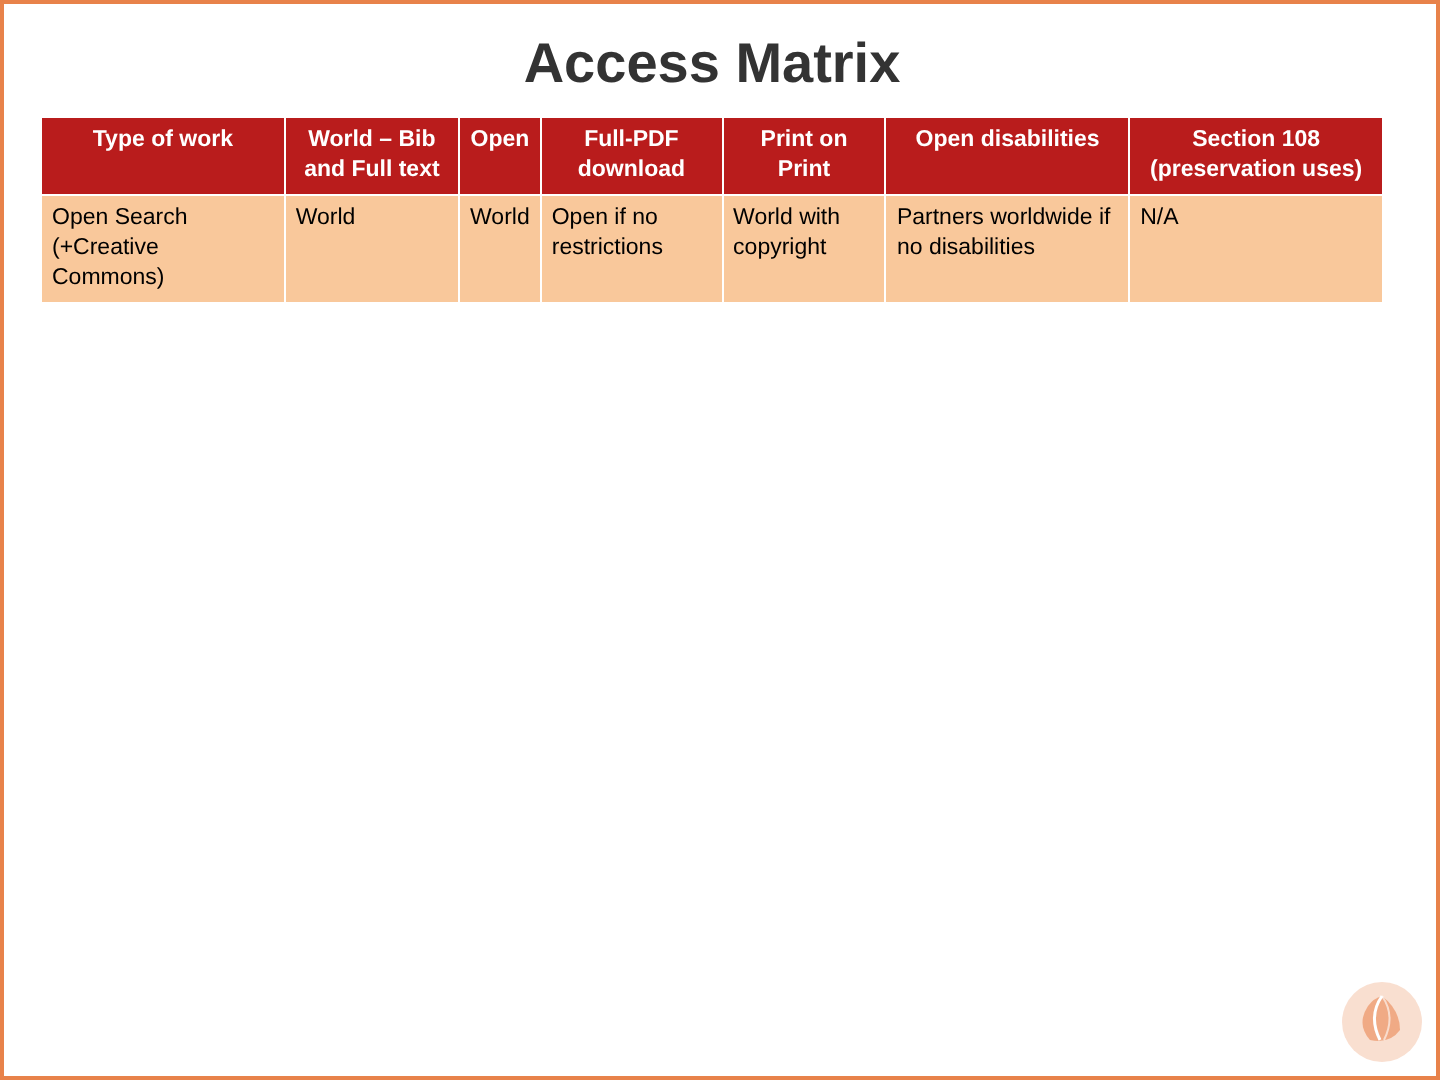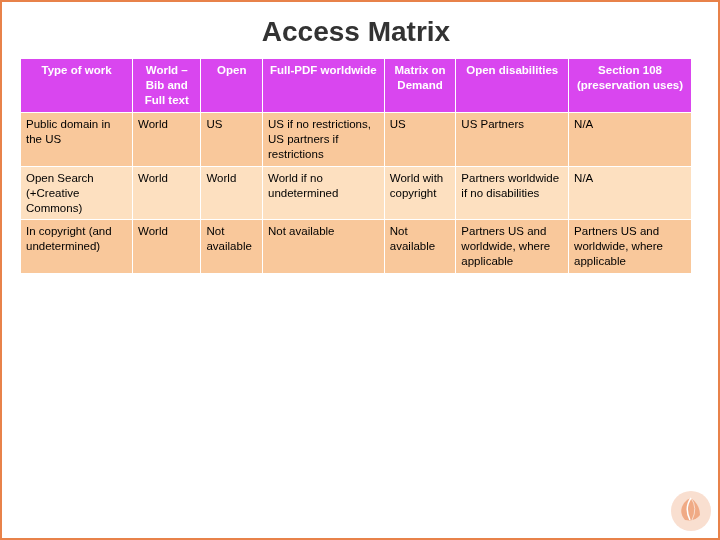--- a/index.html
+++ b/index.html
@@ -32,21 +32,21 @@
       border-collapse: collapse;
       font-size: 11.5px;
     }
     th, td {
       border: 1px solid #fff;
       padding: 4px 5px;
       vertical-align: top;
       line-height: 1.3;
     }
     thead th {
-      background-color: #d946ef;
+      background-color: #b91c1c;
       color: #fff;
       font-weight: bold;
       font-size: 11.5px;
     }
     tbody tr:nth-child(odd) td {
       background-color: #f9c89b;
     }
     tbody tr:nth-child(even) td {
       background-color: #fde0c0;
     }
@@ -64,53 +64,35 @@
 
 <div class="page-container">
   <h1>Access Matrix</h1>
 
   <table>
     <thead>
       <tr>
         <th>Type of work</th>
         <th>World – Bib and Full text</th>
         <th>Open</th>
-        <th>Full-PDF worldwide</th>
-        <th>Matrix on Demand</th>
+        <th>Full-PDF download</th>
+        <th>Print on Print</th>
         <th>Open disabilities</th>
         <th>Section 108 (preservation uses)</th>
       </tr>
     </thead>
     <tbody>
       <tr>
-        <td>Public domain in the US</td>
-        <td>World</td>
-        <td>US</td>
-        <td>US if no restrictions, US partners if restrictions</td>
-        <td>US</td>
-        <td>US Partners</td>
-        <td>N/A</td>
-      </tr>
-      <tr>
         <td>Open Search (+Creative Commons)</td>
         <td>World</td>
         <td>World</td>
-        <td>World if no undetermined</td>
+        <td>Open if no restrictions</td>
         <td>World with copyright</td>
         <td>Partners worldwide if no disabilities</td>
         <td>N/A</td>
-      </tr>
-      <tr>
-        <td>In copyright (and undetermined)</td>
-        <td>World</td>
-        <td>Not available</td>
-        <td>Not available</td>
-        <td>Not available</td>
-        <td>Partners US and worldwide, where applicable</td>
-        <td>Partners US and worldwide, where applicable</td>
       </tr>
     </tbody>
   </table>
 
   <svg class="corner-decoration" viewBox="0 0 42 42" xmlns="http://www.w3.org/2000/svg">
     <circle cx="21" cy="21" r="20" fill="#e8824a" opacity="0.3"></circle>
     <path d="M21 8 Q30 15 30 25 Q25 32 15 30 Q8 22 14 13 Q17 9 21 8Z" fill="#e8824a" opacity="0.7"></path>
     <path d="M21 8 Q14 18 20 30" stroke="#fff" stroke-width="1.5" fill="none"></path>
     <path d="M21 8 Q28 18 22 30" stroke="#fff" stroke-width="1" fill="none" opacity="0.6"></path>
   </svg>

